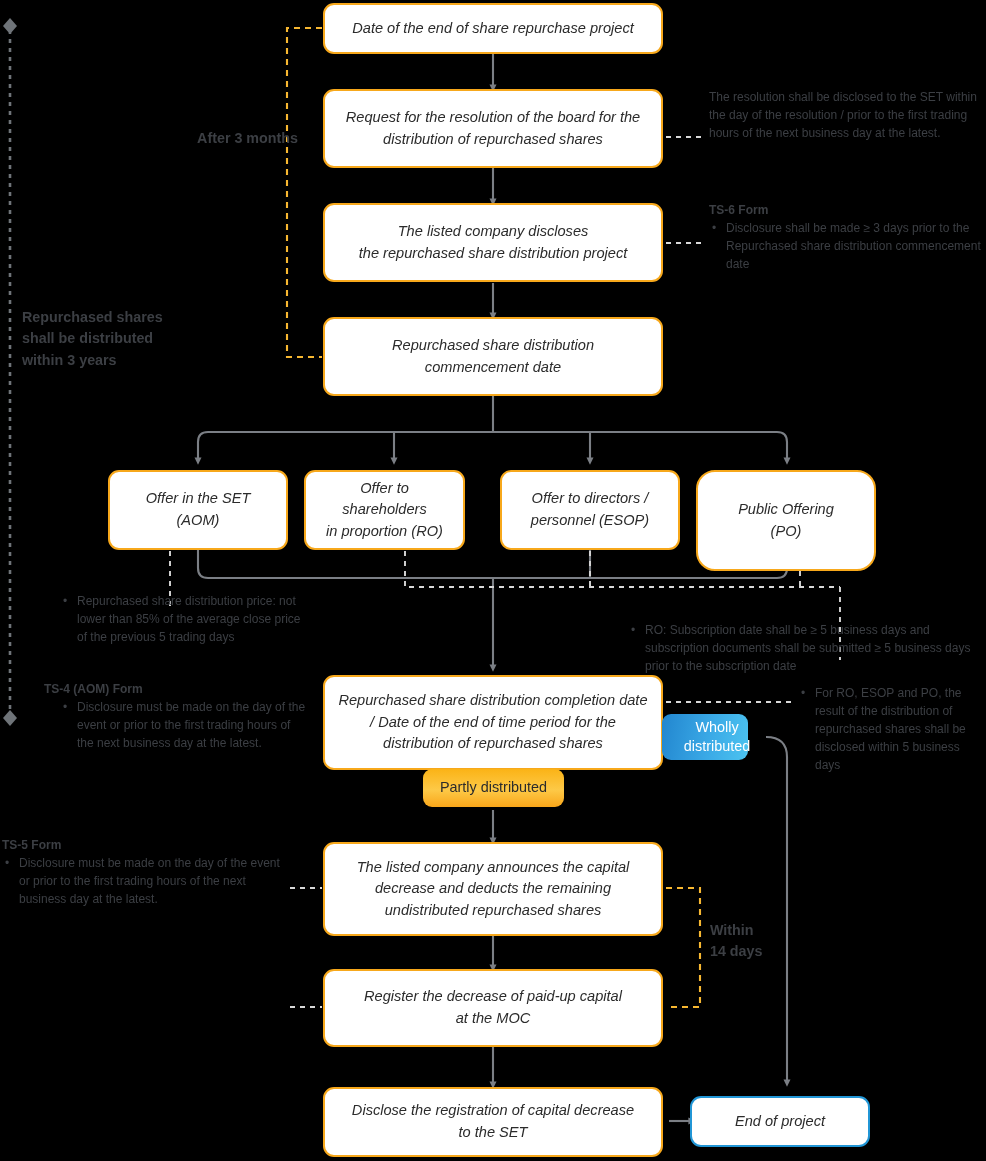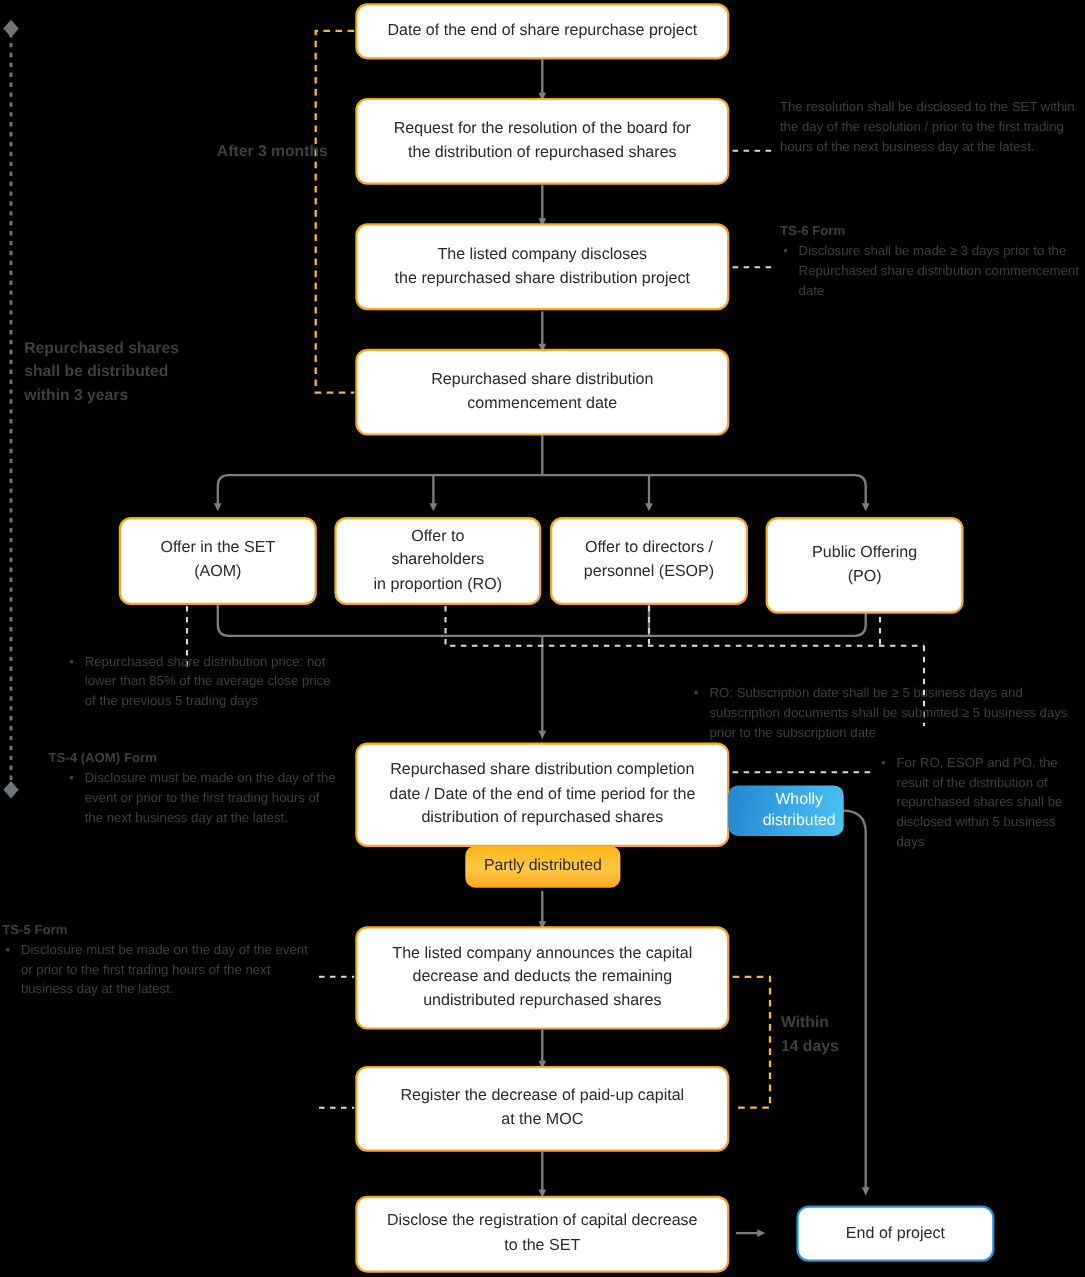--- a/index.html
+++ b/index.html
@@ -27,22 +27,23 @@
     background:#ffffff;
     border:2.5px solid #F7A81B;
     border-radius:11px;
     color:#2b2b2b;
     display:flex;
     align-items:center;
     justify-content:center;
     text-align:center;
     font-size:14.6px;
     line-height:1.48;
-    padding:6px 24px;
+    padding:6px 12px;
     z-index:5;
+    font-style:italic;
   }
   .node.blue{ border-color:#2196d6; }
 
   
   .pill{
     position:absolute;
     box-sizing:border-box;
     display:flex;
     align-items:center;
     justify-content:center;
@@ -156,39 +157,39 @@
   <div class="node" style="left:323px;top:3px;width:340px;height:51px;">Date of the end of share repurchase project</div>
 
   <div class="node" style="left:323px;top:89px;width:340px;height:79px;">Request for the resolution of the board for the distribution of repurchased shares</div>
 
   <div class="node" style="left:323px;top:203px;width:340px;height:79px;">The listed company discloses<br>the repurchased share distribution project</div>
 
   <div class="node" style="left:323px;top:317px;width:340px;height:79px;">Repurchased share distribution<br>commencement date</div>
 
   <div class="node" style="left:108px;top:470px;width:180px;height:80px;">Offer in the SET<br>(AOM)</div>
 
-  <div class="node" style="left:304px;top:470px;width:188px;height:80px;">Offer to shareholders<br>in proportion (RO)</div>
+  <div class="node" style="left:304px;top:470px;width:161px;height:80px;">Offer to shareholders<br>in proportion (RO)</div>
 
   <div class="node" style="left:500px;top:470px;width:180px;height:80px;">Offer to directors /<br>personnel (ESOP)</div>
 
-  <div class="node" style="left:696px;top:470px;width:180px;height:88px;">Public Offering<br>(PO)</div>
+  <div class="node" style="left:696px;top:470px;width:180px;height:101px;border-radius:19px;">Public Offering<br>(PO)</div>
 
   <div class="node" style="left:323px;top:675px;width:340px;height:95px;">Repurchased share distribution completion date / Date of the end of time period for the distribution of repurchased shares</div>
 
   <div class="node" style="left:323px;top:842px;width:340px;height:94px;">The listed company announces the capital decrease and deducts the remaining undistributed repurchased shares</div>
 
   <div class="node" style="left:323px;top:969px;width:340px;height:78px;">Register the decrease of paid-up capital<br>at the MOC</div>
 
   <div class="node" style="left:323px;top:1087px;width:340px;height:70px;">Disclose the registration of capital decrease<br>to the SET</div>
 
-  <div class="node blue" style="left:724px;top:1096px;width:180px;height:51px;">End of project</div>
+  <div class="node blue" style="left:690px;top:1096px;width:180px;height:51px;">End of project</div>
 
   <div class="pill partly" style="left:423px;top:769px;width:141px;height:38px;">Partly distributed</div>
 
-  <div class="pill wholly" style="left:662px;top:714px;width:105px;height:46px;padding-left:34px;">Wholly<br>distributed</div>
+  <div class="pill wholly" style="left:662px;top:714px;width:86px;height:46px;padding-left:34px;">Wholly<br>distributed</div>
 
   <div class="lbl" style="left:158px;top:128px;width:140px;text-align:right;">After 3 months</div>
 
   <div class="lbl" style="left:22px;top:307px;width:210px;">Repurchased shares<br>shall be distributed<br>within 3 years</div>
 
   <div class="lbl" style="left:710px;top:920px;width:90px;">Within<br>14 days</div>
 
   <div class="note" style="left:709px;top:88px;width:278px;">
     <p>The resolution shall be disclosed to the SET within the day of the resolution / prior to the first trading hours of the next business day at the latest.</p>
   </div>

